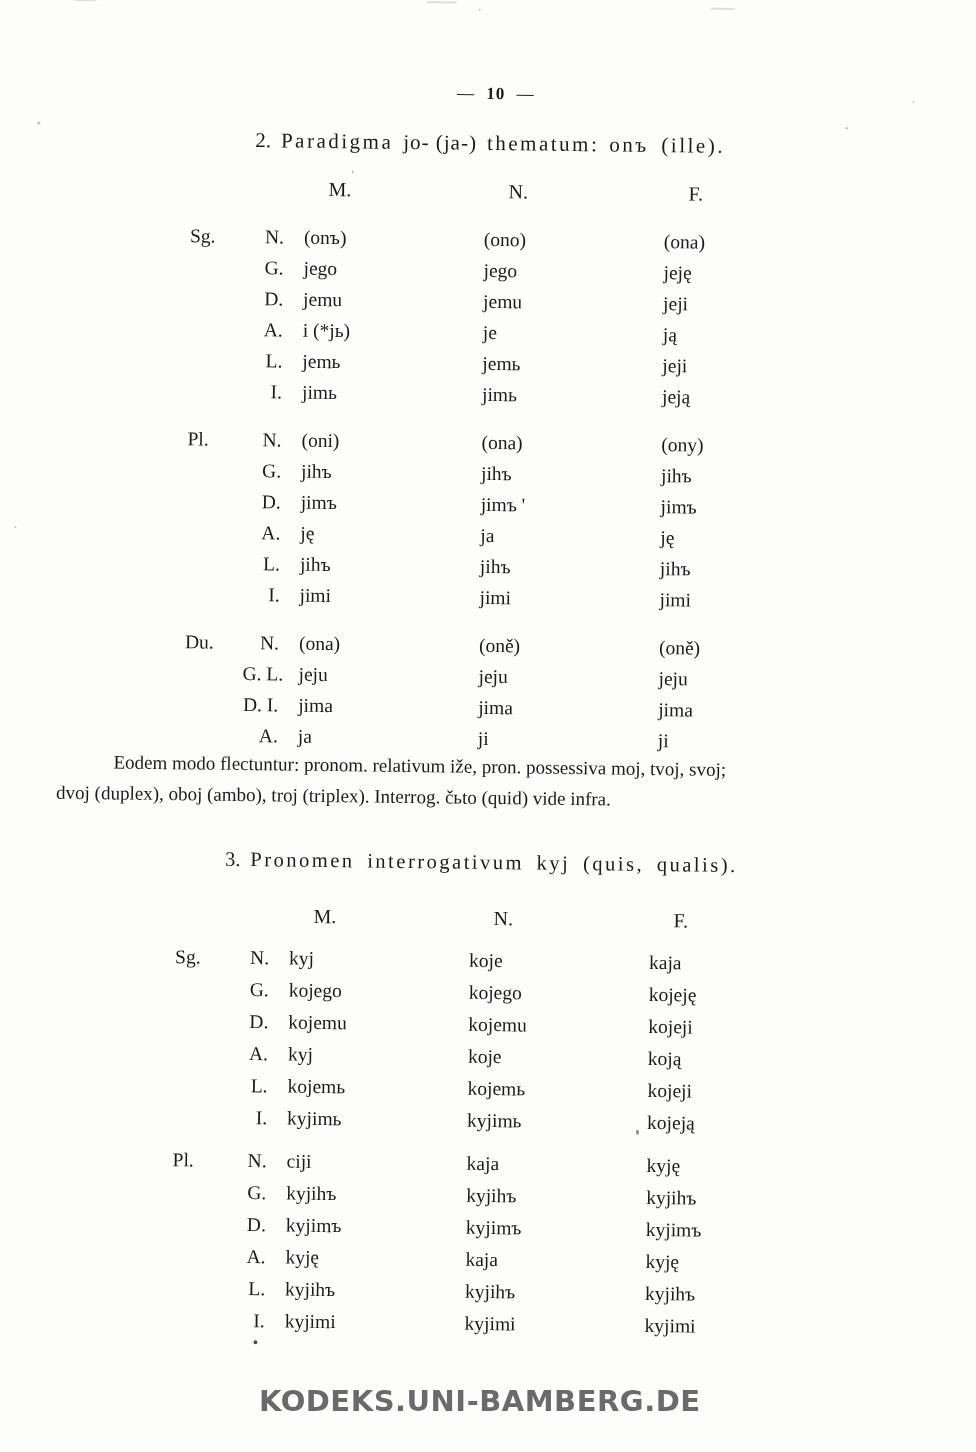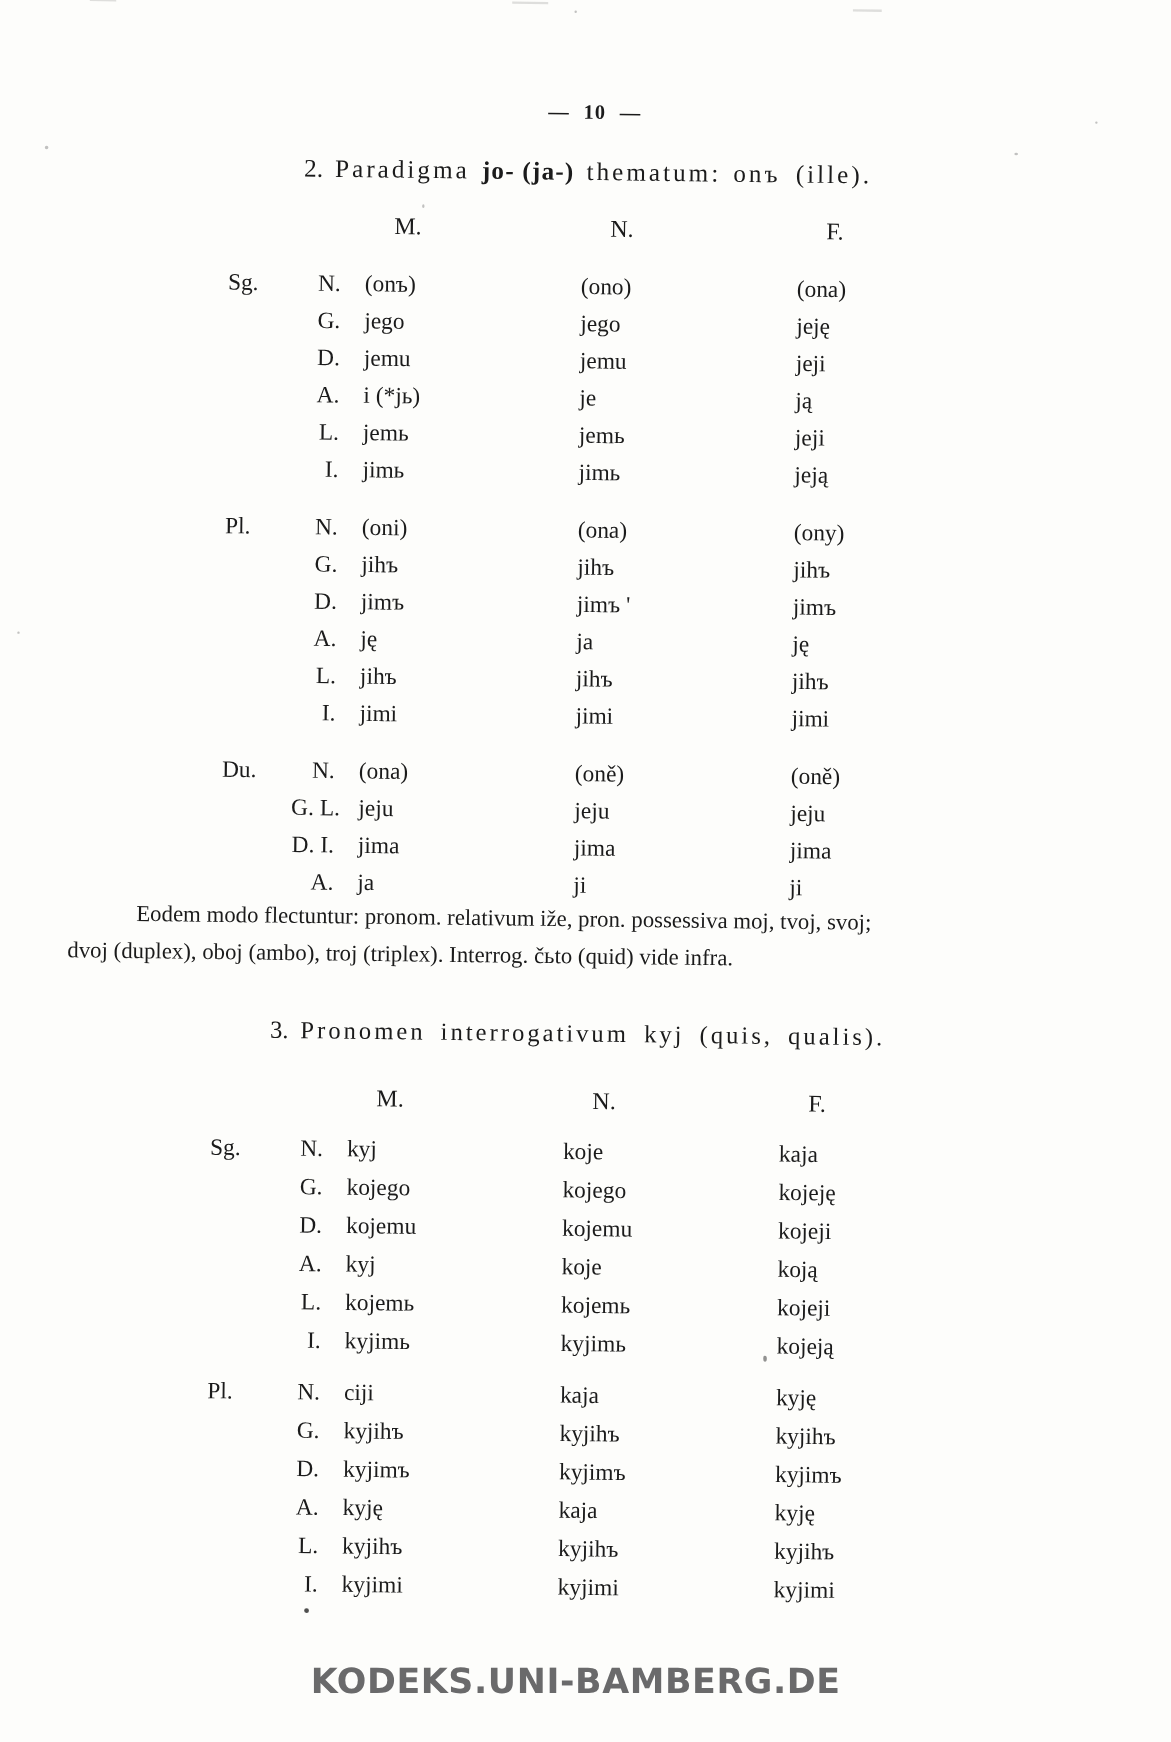--- a/index.html
+++ b/index.html
@@ -20,21 +20,21 @@
   .pagenum{
     position:absolute;top:84px;left:0;width:100%;
     text-align:center;font-size:17px;font-weight:bold;
     letter-spacing:1px;word-spacing:6px;
   }
   .heading{position:absolute;left:0;width:100%;text-align:center;white-space:nowrap;}
   .h2{top:131px;font-size:21px;}
   .h3{top:851px;font-size:20.5px;}
   .hnum{margin-right:10px;}
   .sp{letter-spacing:2.5px;word-spacing:5px;margin-right:10px;}
-  .hbold{font-weight:bold;letter-spacing:1px;margin-right:10px;}
+  .hbold{font-weight:normal;letter-spacing:1px;margin-right:10px;}
   
   .ptable{position:absolute;font-size:19.5px;}
   .t1{top:176px;left:182px;}
   .t2{top:902px;left:176px;}
   .trow{display:grid;grid-template-columns:60px 56px 180px 180px 180px;line-height:31px;}
   .t2 .trow{line-height:32px;}
   .gfirst{margin-top:17px;}
   .t2 .gfirst{margin-top:11px;}
   .thead{margin-top:0 !important;margin-bottom:7px;}
   .t2 .thead{margin-bottom:6px;}

